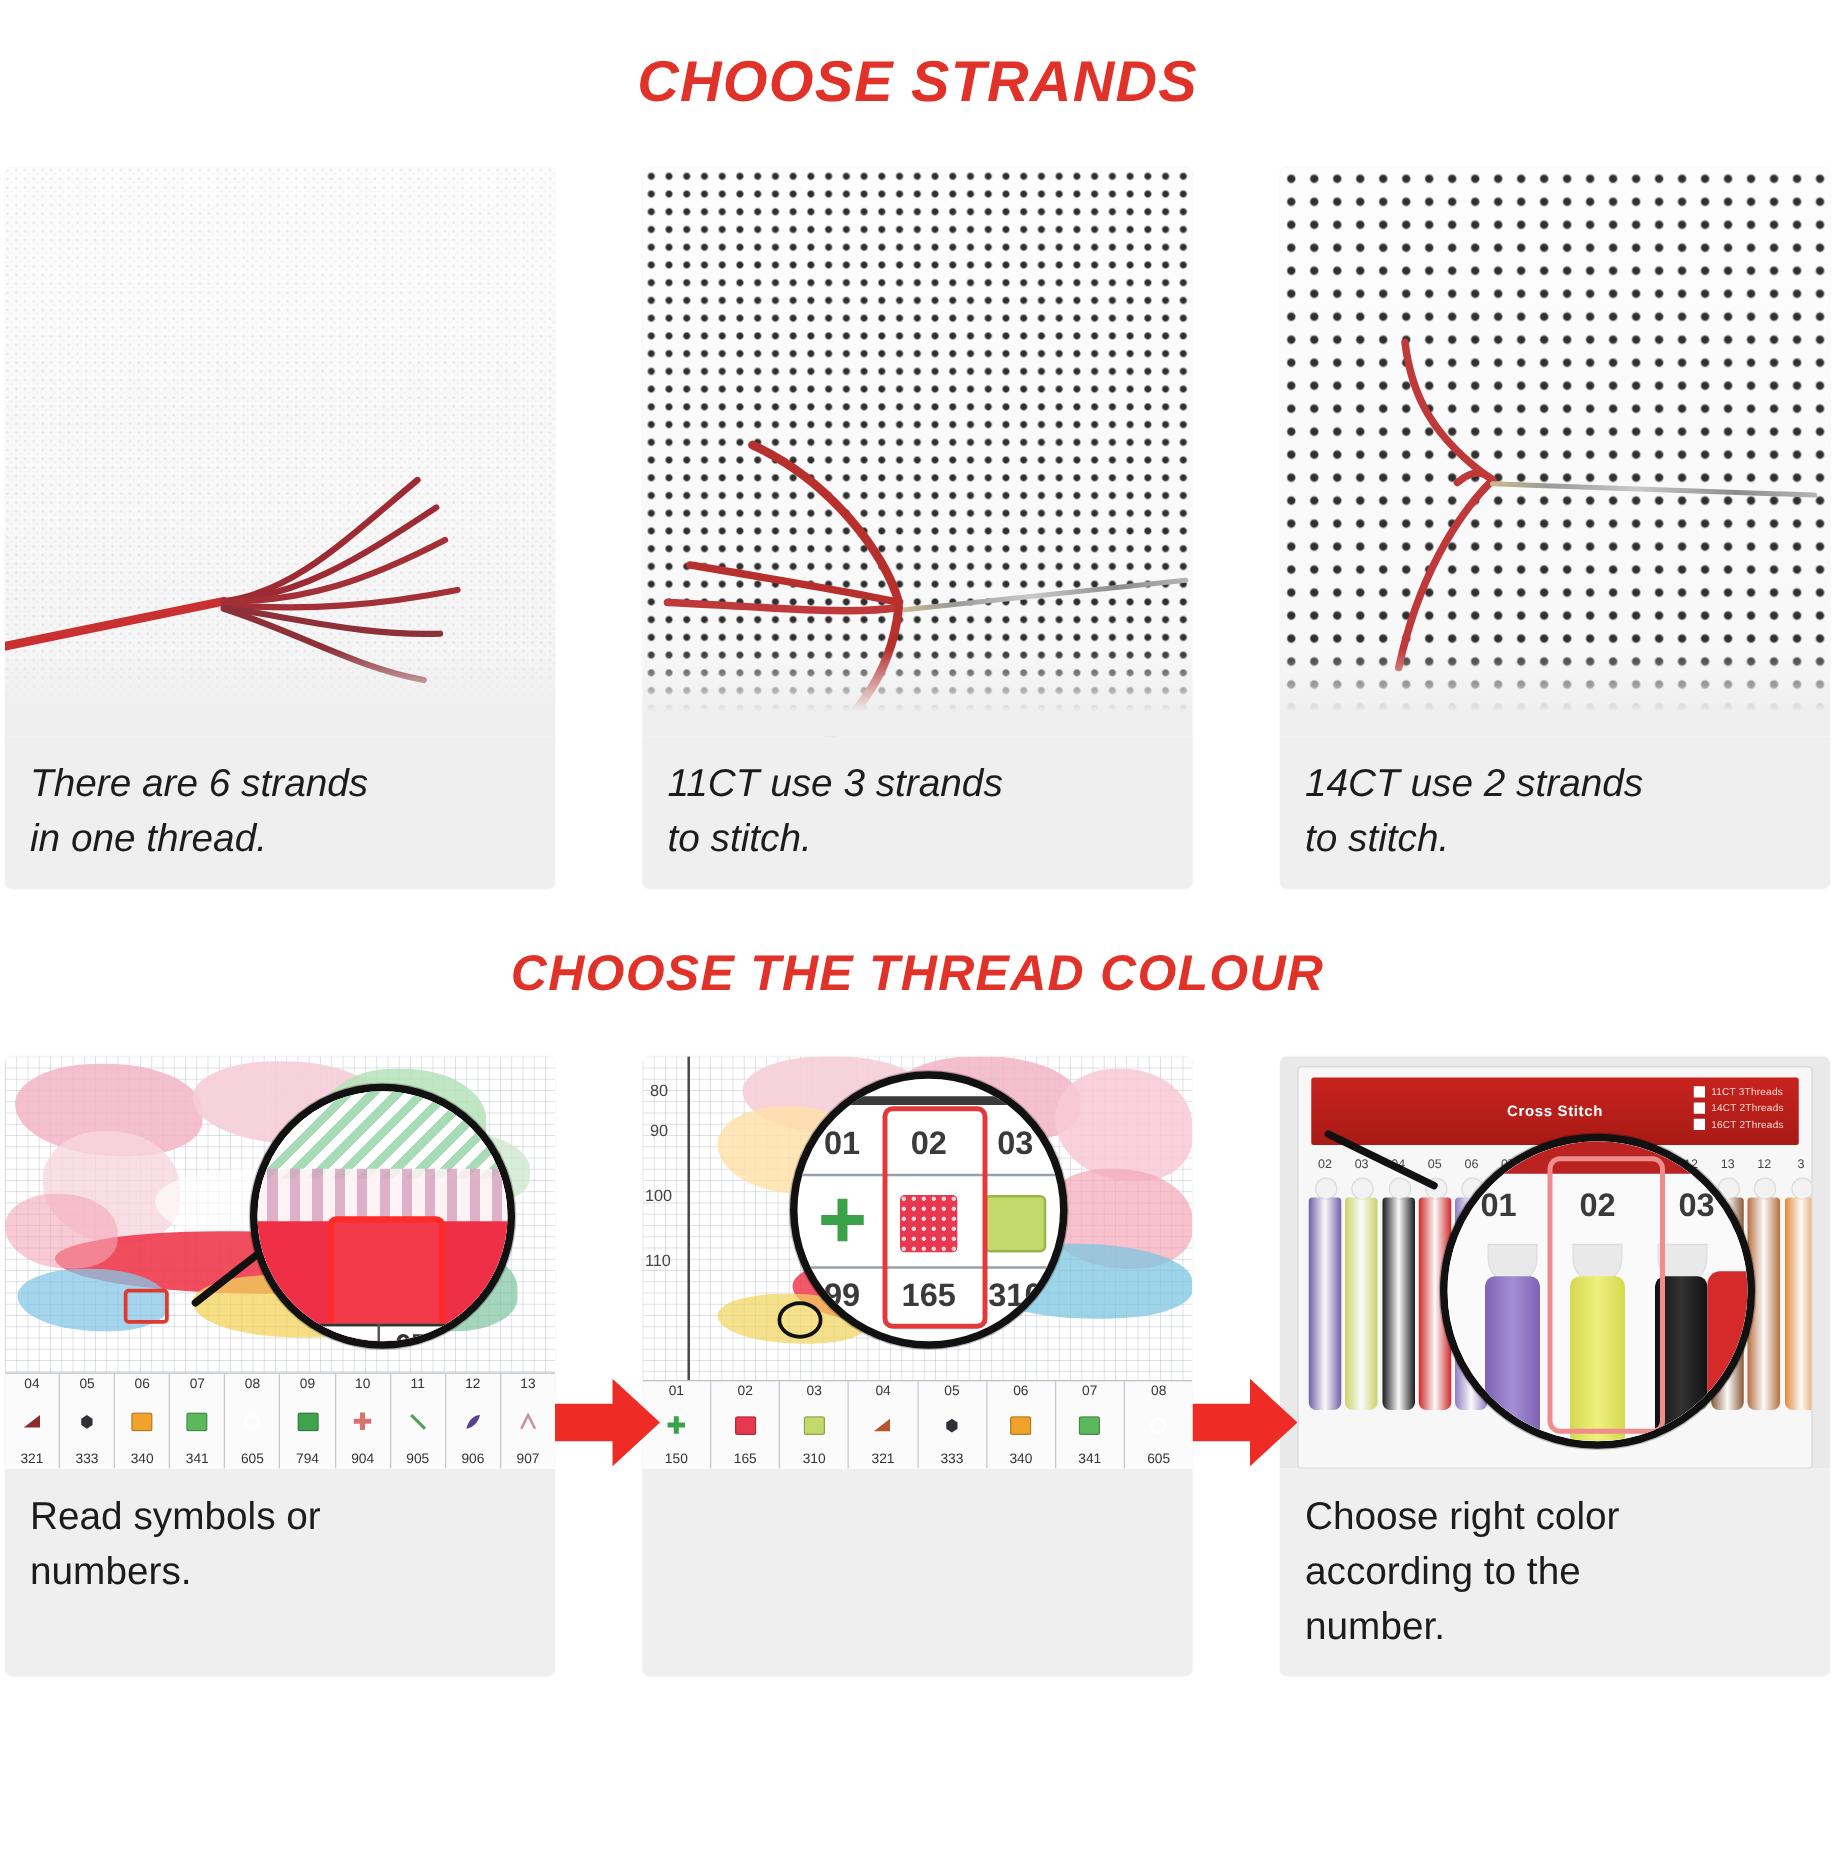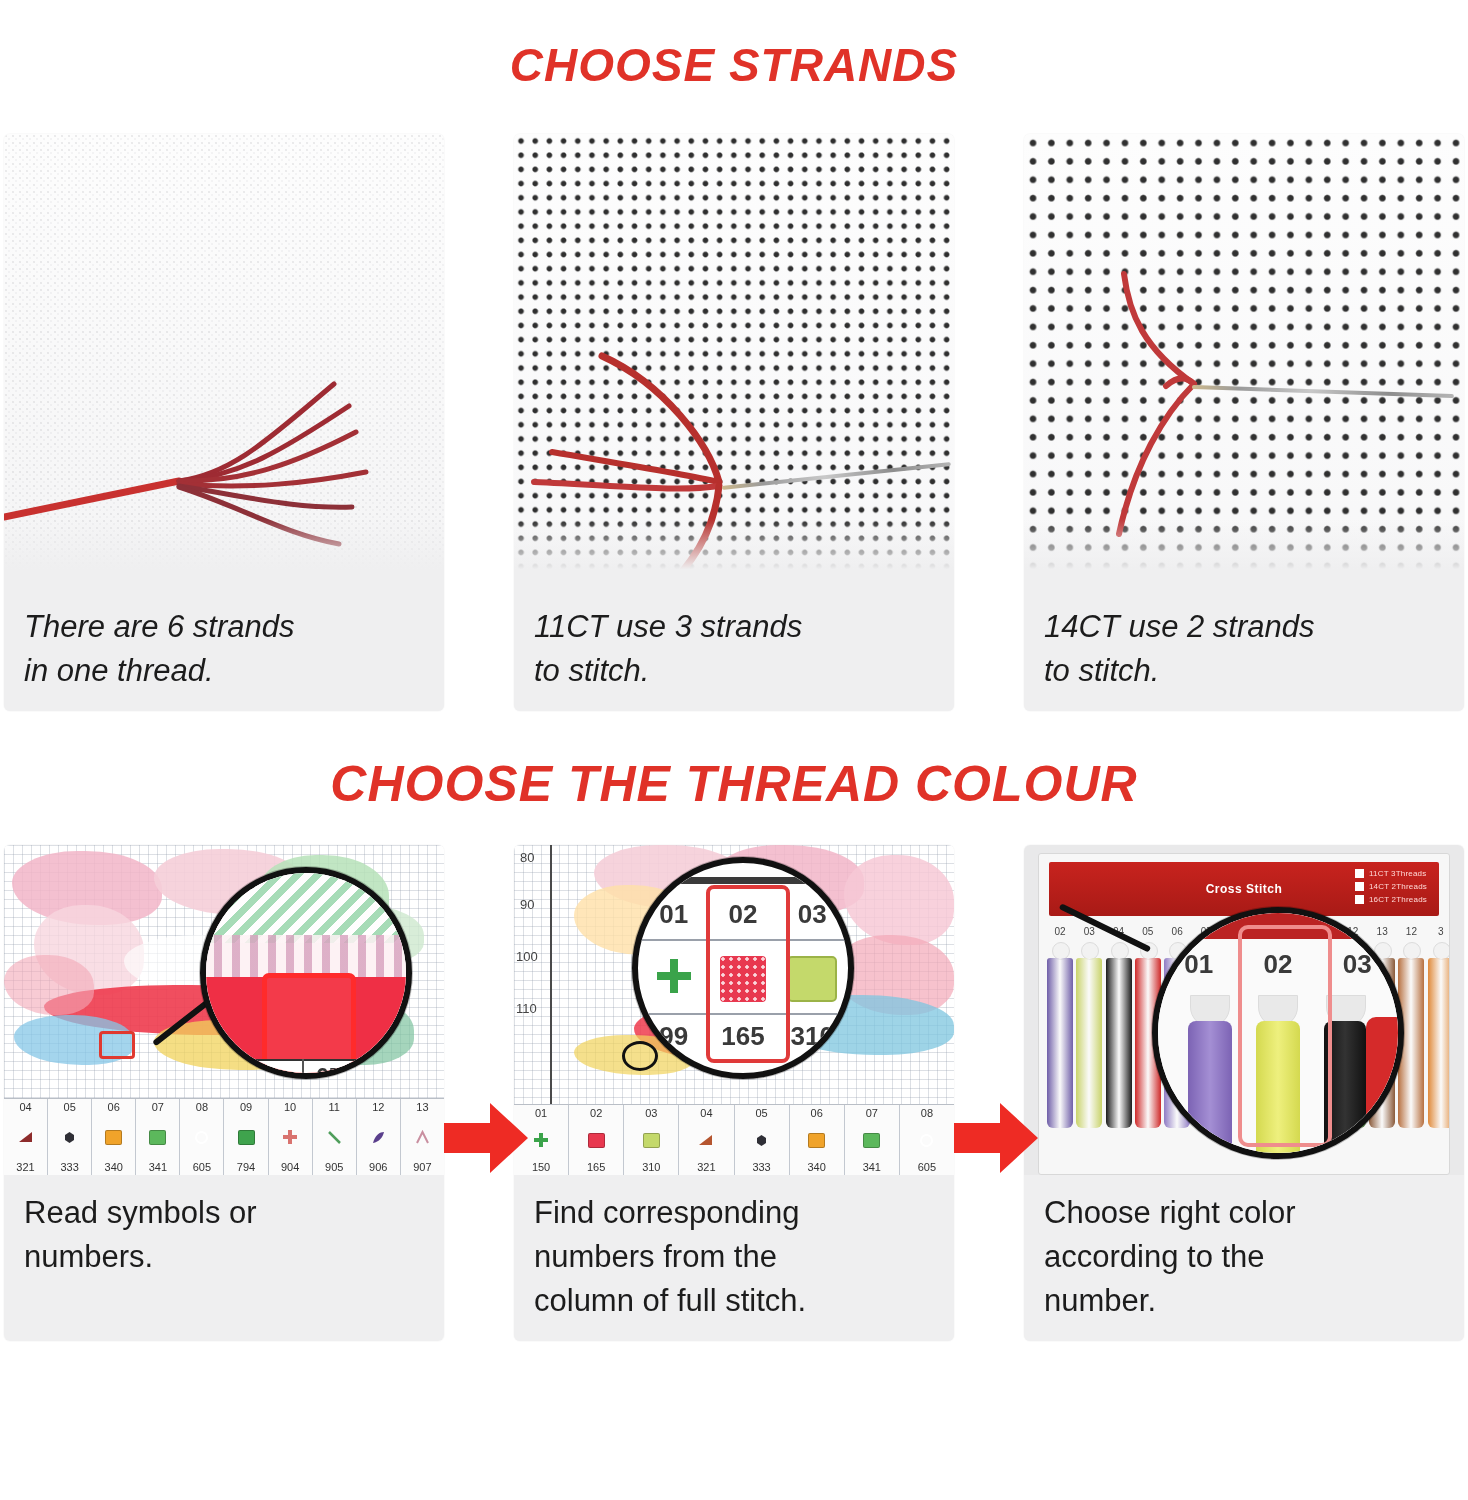--- a/index.html
+++ b/index.html
@@ -15,21 +15,21 @@
   
   .heading{
     text-align:center;
     font-weight:bold;
     font-style:italic;
     color:#E03228;
     letter-spacing:1px;
     line-height:1;
   }
   #heading-strands{font-size:46px;padding-top:6px;height:58px;}
-  #heading-colour{font-size:50px;height:58px;padding-top:10px;}
+  #heading-colour{font-size:40px;height:58px;padding-top:10px;}
 
   
   .row{display:flex;justify-content:space-between;padding:0 4px;box-sizing:border-box;}
   .card{
     width:440px;
     background:#efeff0;
     border-radius:6px;
     overflow:hidden;
     position:relative;
     box-shadow:0 0 0 1px rgba(0,0,0,0.02);
@@ -357,21 +357,21 @@
           <div class="chart-grid"></div>
           <div class="blob" style="left:80px;top:0px;width:150px;height:64px;background:#f6cfd9;opacity:.9;"></div>
           <div class="blob" style="left:200px;top:0px;width:150px;height:70px;background:#f3b6c8;opacity:.85;"></div>
           <div class="blob" style="left:330px;top:10px;width:110px;height:90px;background:#f7c9d6;opacity:.85;"></div>
           <div class="blob" style="left:60px;top:40px;width:120px;height:70px;background:#ffe1a8;opacity:.8;"></div>
           <div class="blob" style="left:320px;top:90px;width:120px;height:80px;background:#f4a9b8;opacity:.7;"></div>
           <div class="blob" style="left:260px;top:150px;width:180px;height:60px;background:#7ec6e0;opacity:.75;"></div>
           <div class="blob" style="left:120px;top:160px;width:160px;height:55px;background:#ef3b4e;opacity:.85;"></div>
           <div class="blob" style="left:60px;top:190px;width:120px;height:40px;background:#f2d45c;opacity:.7;"></div>
 
-          <div style="position:absolute;left:6px;top:5px;font-size:13px;color:#444;">80</div>
+          <div style="position:absolute;left:6px;top:20px;font-size:13px;color:#444;">80</div>
           <div style="position:absolute;left:6px;top:52px;font-size:13px;color:#444;">90</div>
           <div style="position:absolute;left:2px;top:104px;font-size:13px;color:#444;">100</div>
           <div style="position:absolute;left:2px;top:156px;font-size:13px;color:#444;">110</div>
           <div style="position:absolute;left:36px;top:0;bottom:66px;width:2px;background:#4a4a4a;"></div>
 
           <div class="mag-handle" style="left:168px;top:210px;width:52px;height:6px;transform:rotate(-62deg);"></div>
           <div class="magnifier" style="left:118px;top:12px;width:210px;height:210px;background:#fff;">
             <div style="position:absolute;left:-12px;top:14px;right:-12px;height:7px;background:#3a3a3a;"></div>
             <div class="magrow" style="position:absolute;left:0;right:0;top:36px;">
               <div class="magcell">01</div>
@@ -465,25 +465,20 @@
                 <div class="legend-num">08</div>
                 <div class="legend-sym">
                   <svg width="15" height="15" viewBox="0 0 15 15">
                     <circle cx="7.5" cy="7.5" r="5.5" fill="none" stroke="#ffffff" stroke-width="2"></circle>
                   </svg>
                 </div>
                 <div class="legend-code">605</div>
               </div>
             </div>
         </div>
-      </div>
-      <div class="caption">
-        <span>Find corresponding</span>
-        <span>numbers from the</span>
-        <span>column of full stitch.</span>
       </div>
     </div>
 
     <div class="card">
       <div class="photo">
         <div class="pack">
           <div class="pack-card">
             <div class="pack-banner">
               <div class="pack-title">Cross Stitch</div>
               <div class="pack-checks">

